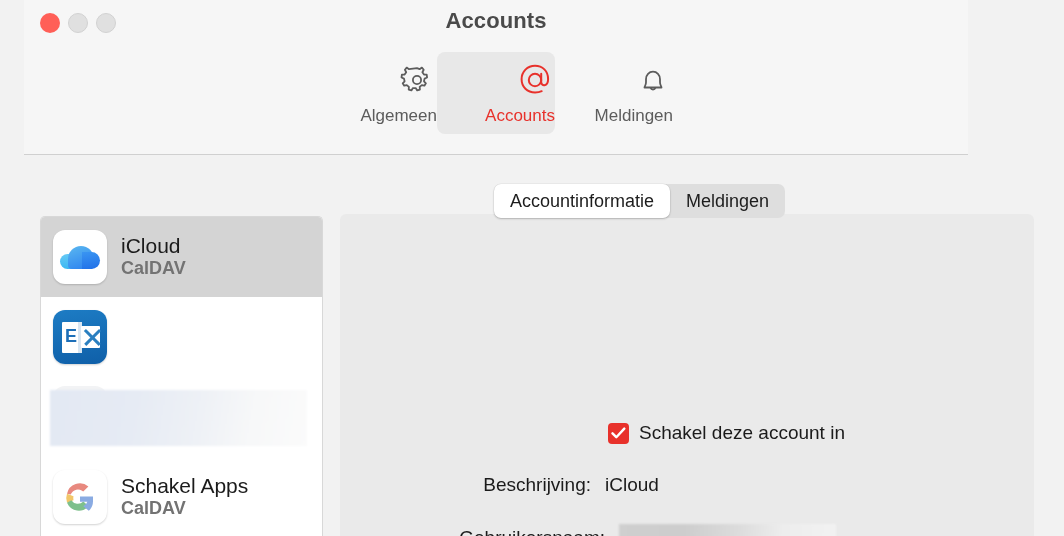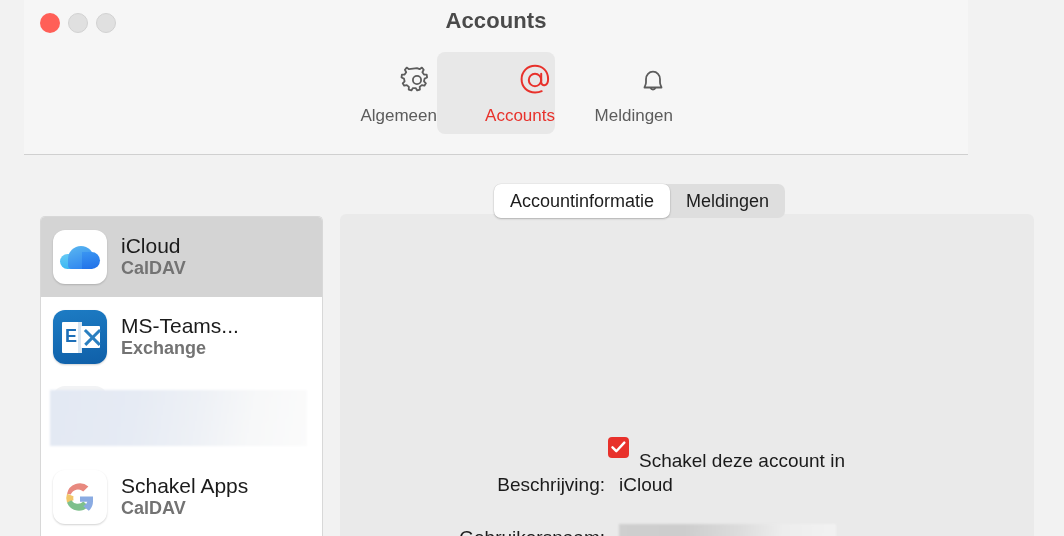--- a/index.html
+++ b/index.html
@@ -293,36 +293,35 @@
     border-radius: 4px;
     background: #e8312b;
     position: relative;
     flex: 0 0 21px;
   }
   .checkbox svg { position: absolute; left: 3px; top: 4px; }
   .check-label {
     font-size: 19px;
     color: #1b1b1b;
     white-space: nowrap;
-    margin-top: 28px;
   }
 
   .lbl {
     font-size: 19px;
     color: #1b1b1b;
     text-align: right;
     white-space: nowrap;
   }
   .val {
     font-size: 19px;
     color: #1b1b1b;
     white-space: nowrap;
   }
 
-  .row-desc { left: 115px; top: 260px; }
+  .row-desc { left: 101px; top: 260px; }
   .row-desc .lbl { width: 150px; }
   .row-desc .val { margin-left: 14px; }
 
   .row-user { left: 75px; top: 310px; }
   .row-user .lbl { width: 190px; }
   .redacted-input {
     margin-left: 14px;
     width: 217px;
     height: 27px;
     background: linear-gradient(95deg, #cfcfcf 0%, #cdcdcd 30%, #dcdcdc 55%, #ededed 75%, #f2f2f2 100%);
@@ -408,24 +407,20 @@
         <span class="acct-icon ic-exchange">
           <span class="doc">
               <span class="bar"></span>
               <span class="e">E</span>
             </span>
           <span class="xbox">
               <span class="x1"></span>
               <span class="x2"></span>
             </span>
         </span>
-        <span class="acct-text">
-          <span class="acct-name">MS-Teams...</span>
-          <span class="acct-type">Exchange</span>
-        </span>
       </div>
 
       <div class="acct-row redacted-row">
         <span class="ghost-icon"></span>
         <span class="redacted-block"></span>
       </div>
 
       <div class="acct-row">
         <span class="acct-icon ic-google">
           <svg width="54" height="54" viewBox="0 0 54 54">

